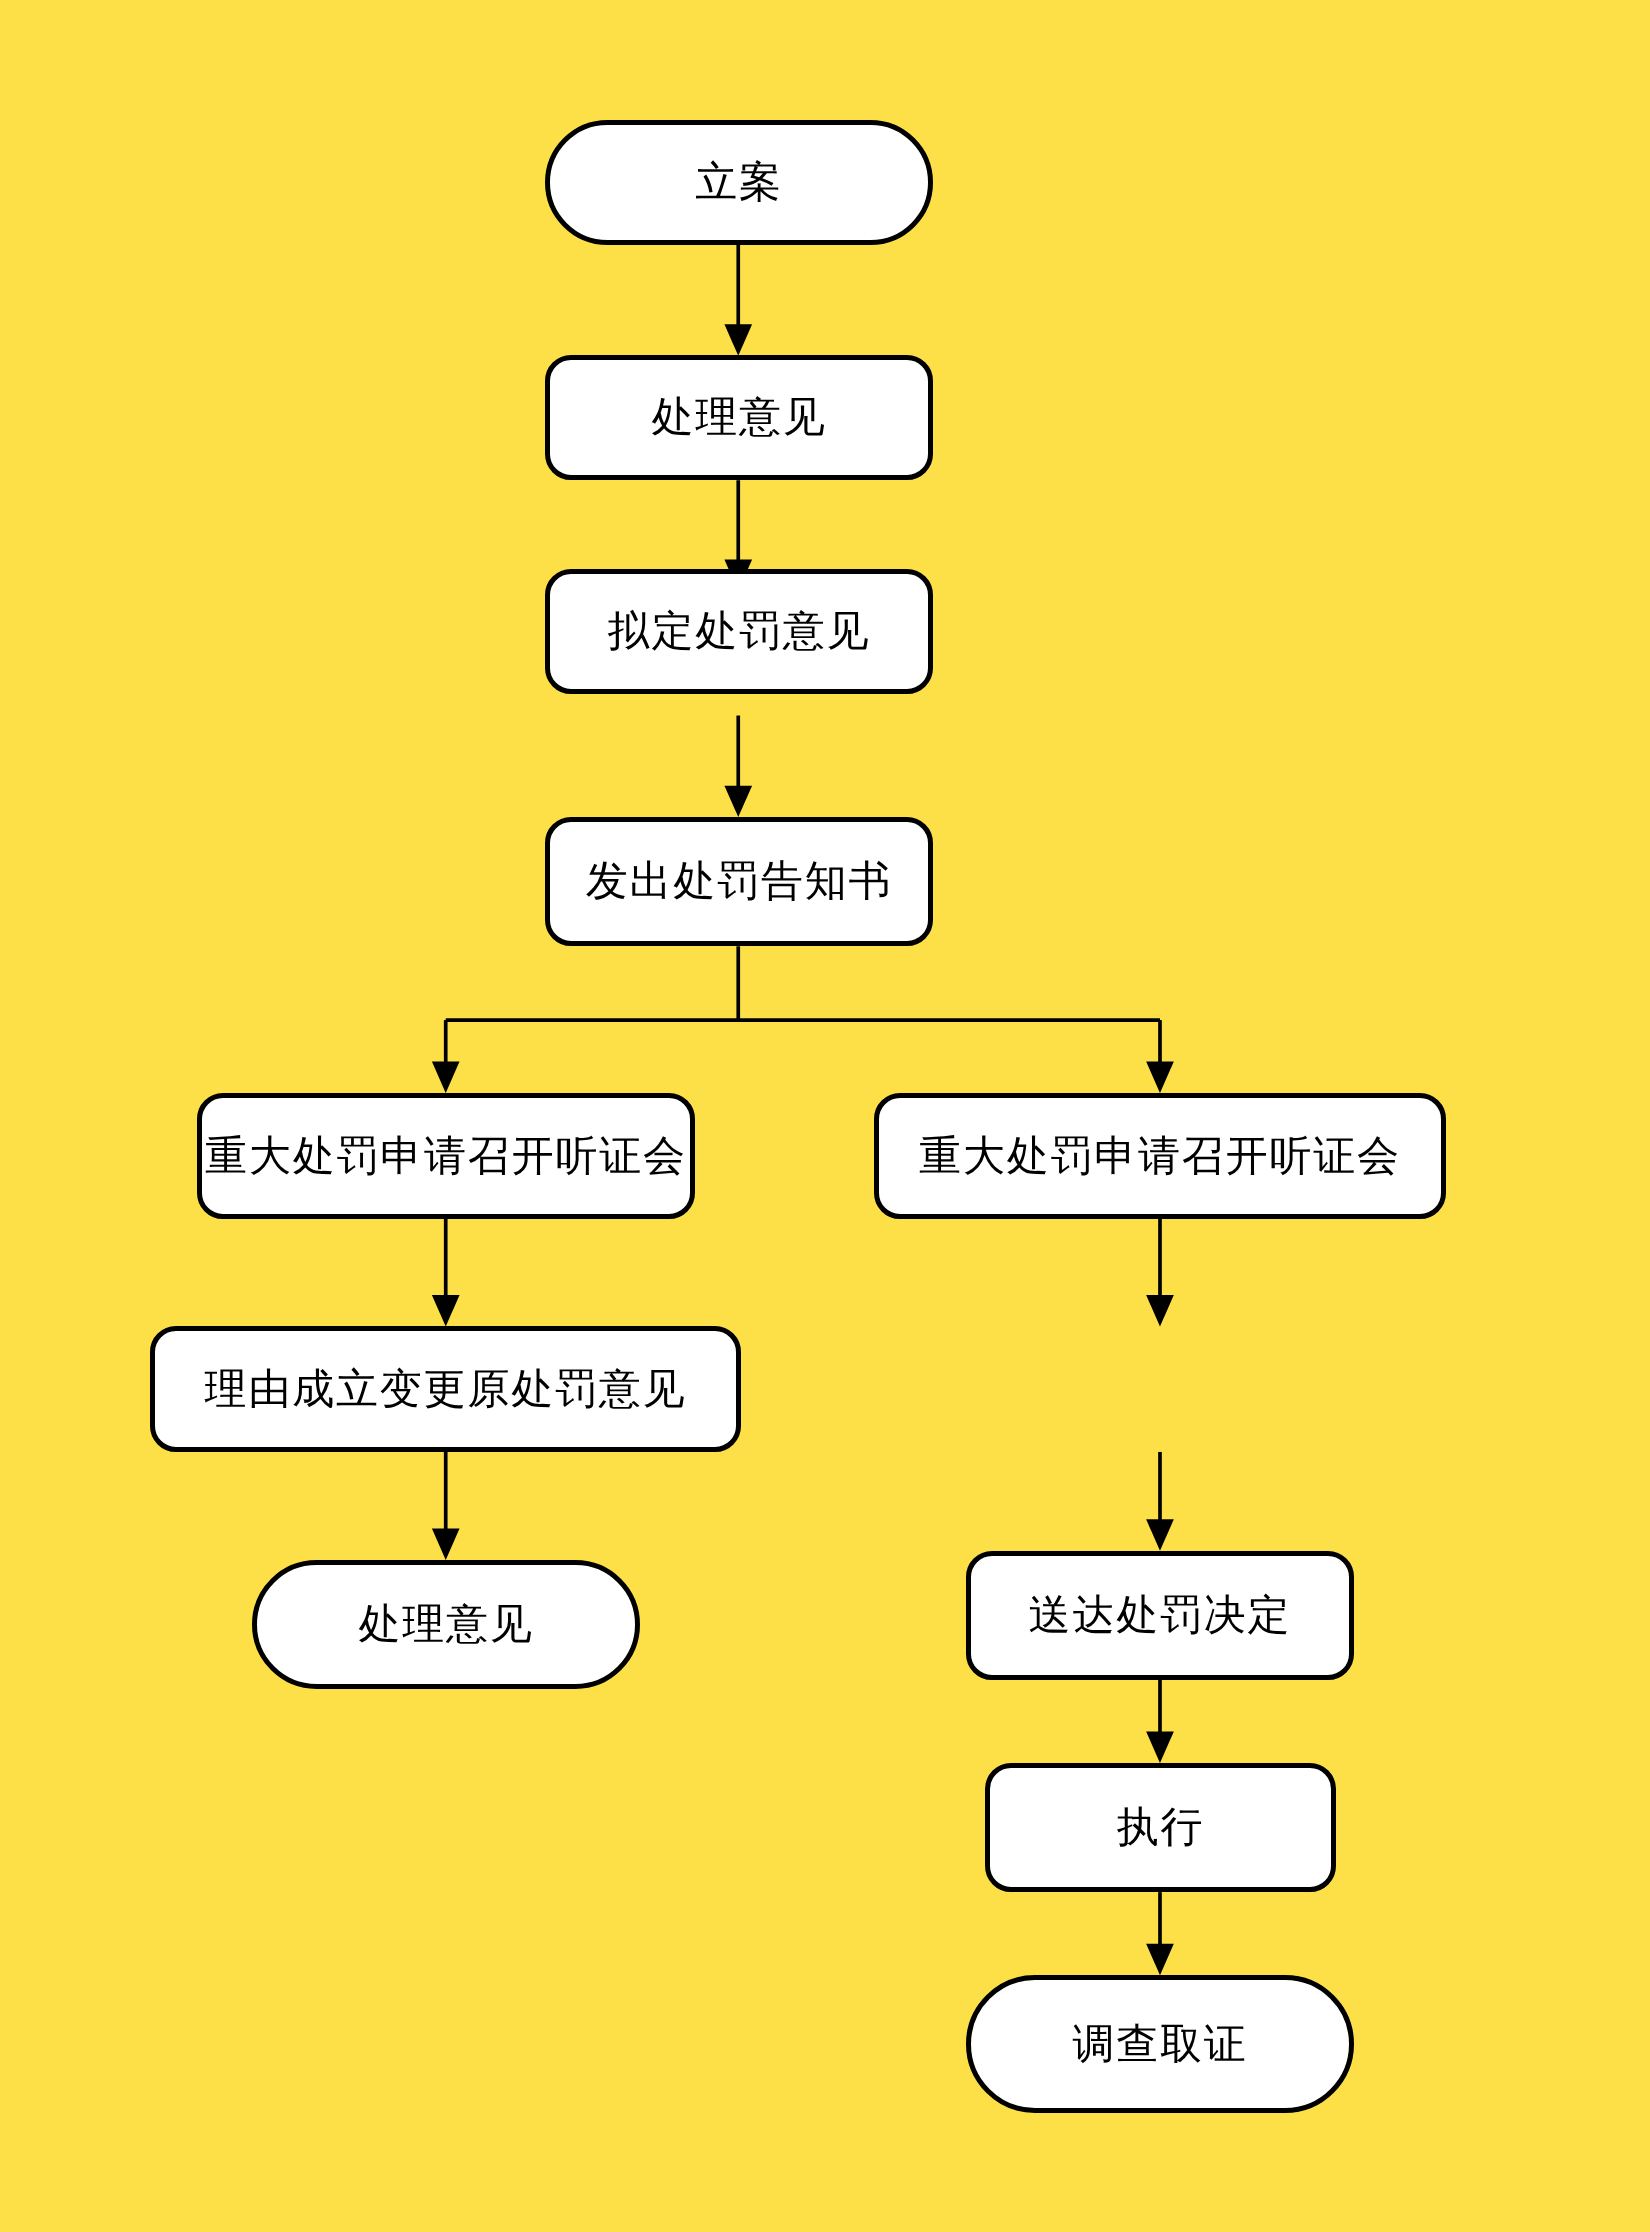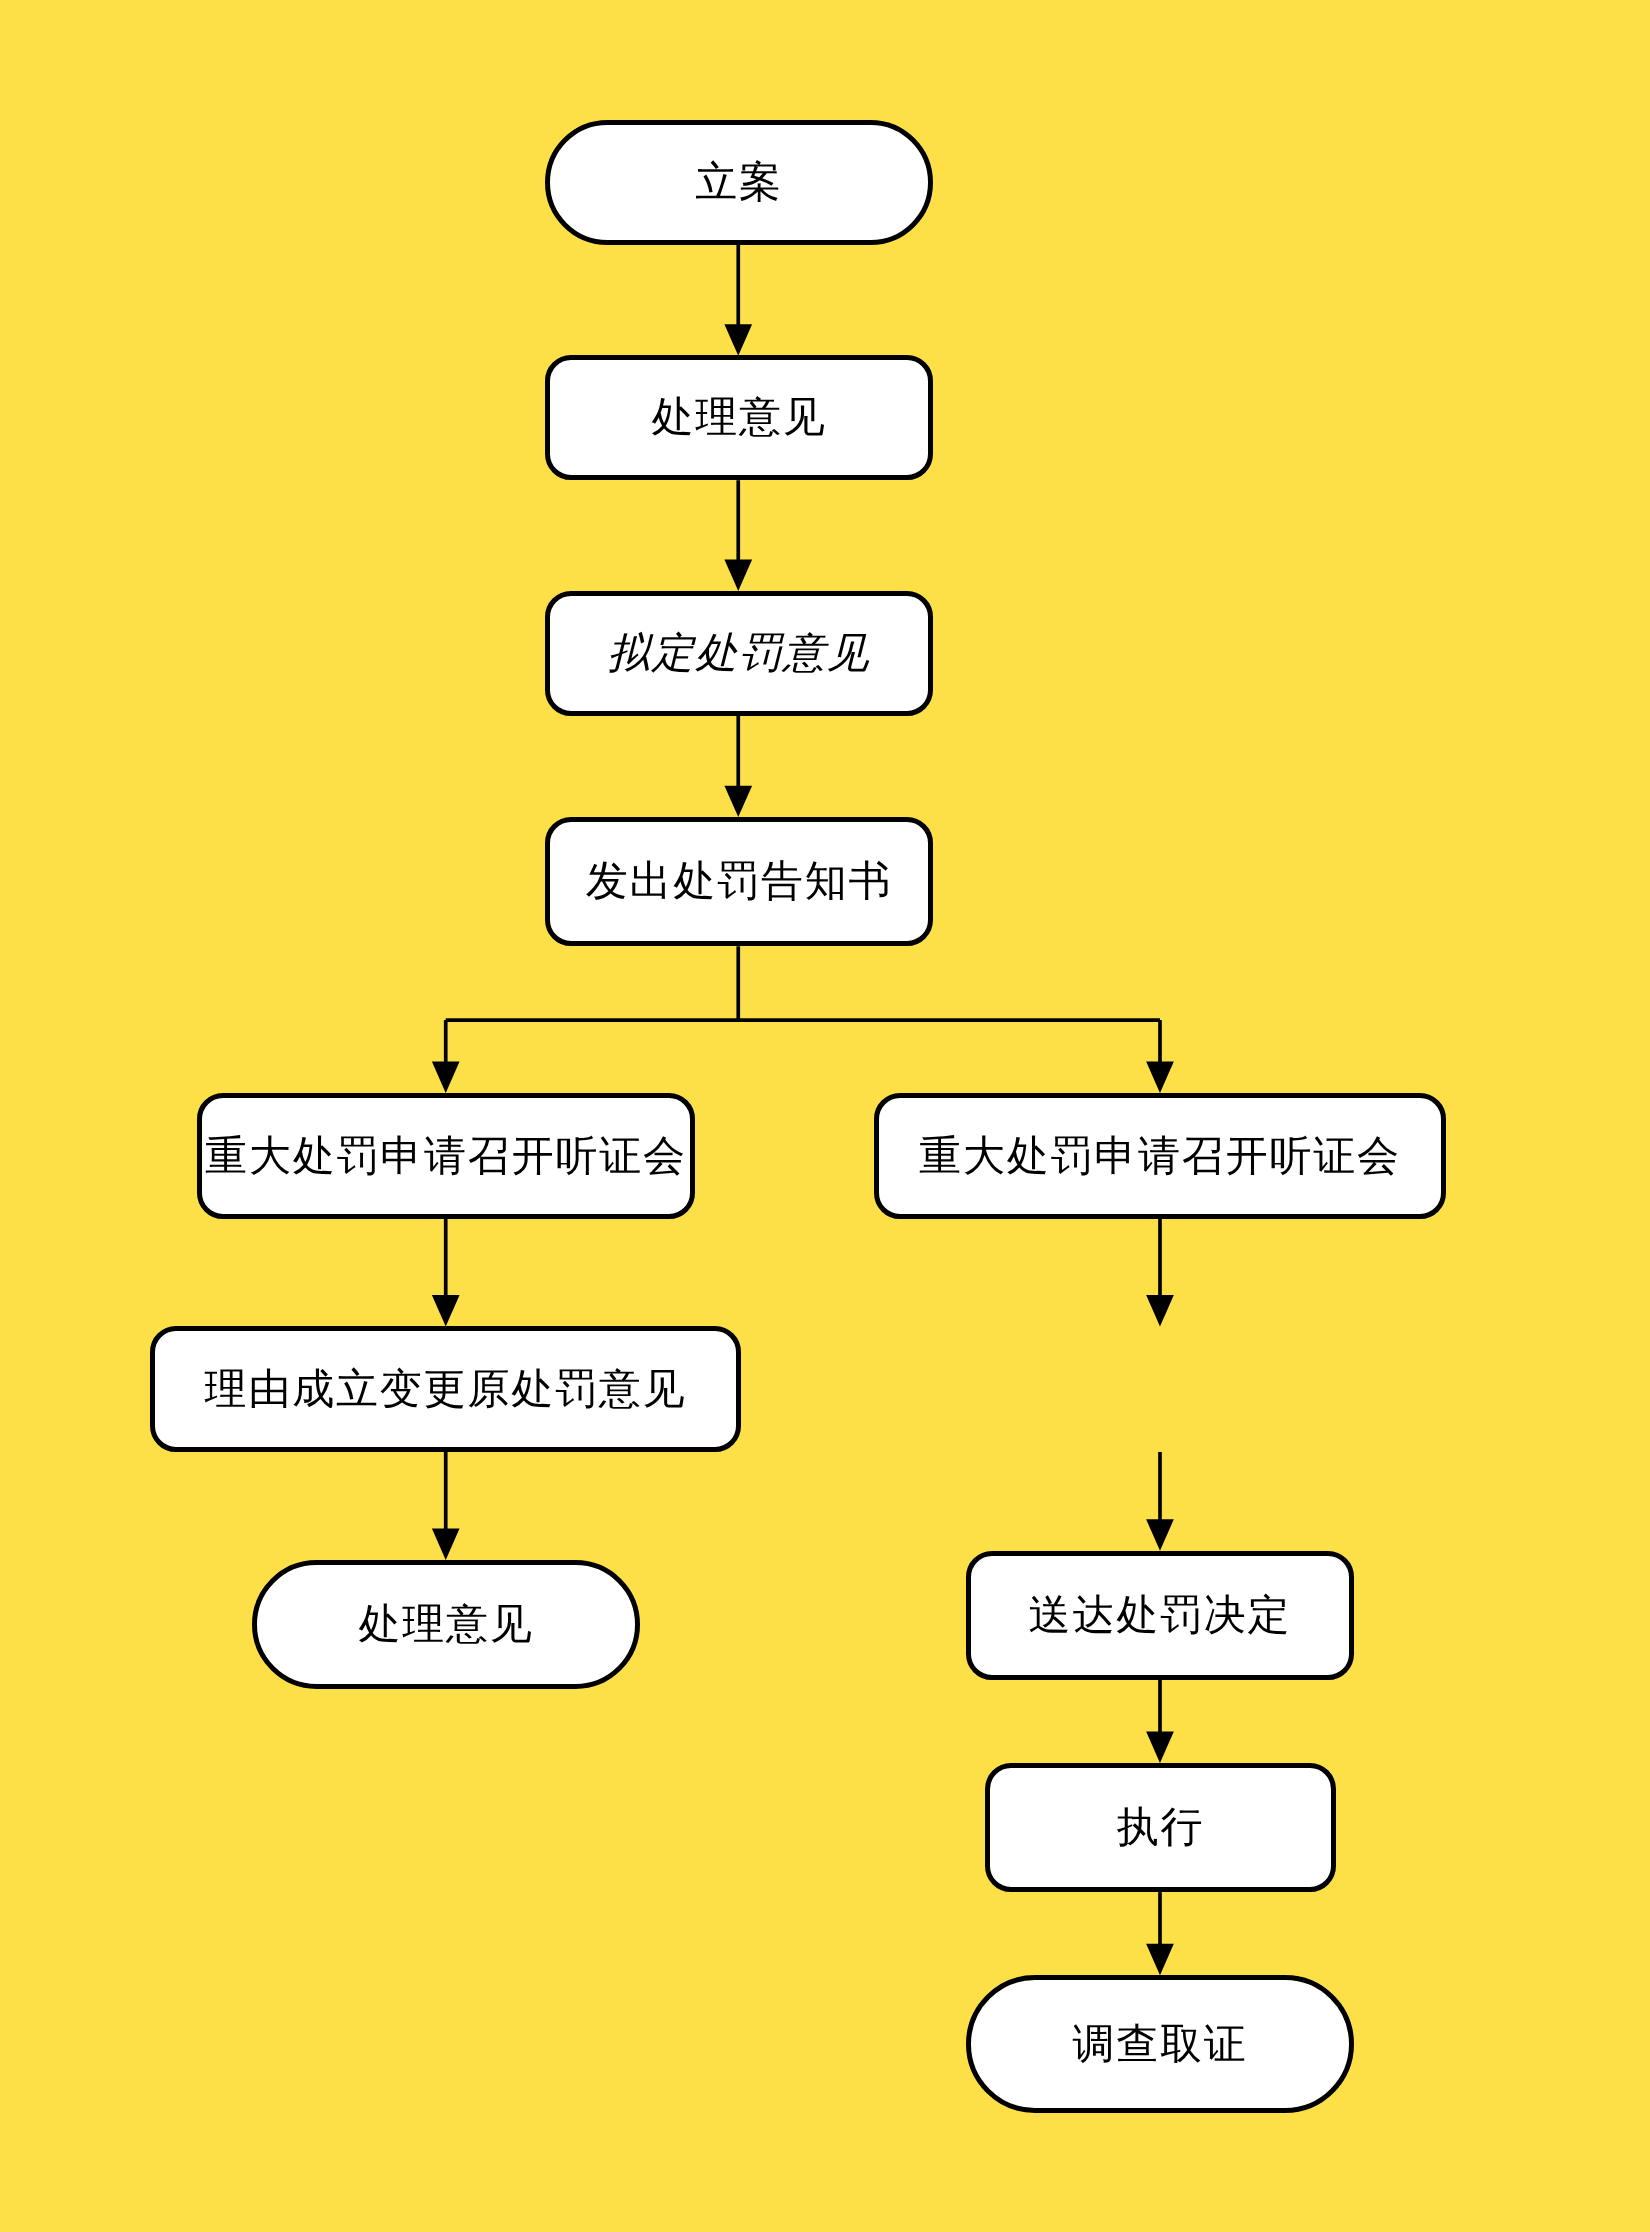--- a/index.html
+++ b/index.html
@@ -36,21 +36,21 @@
     color: #000000;
     letter-spacing: 1.8px;
     line-height: 1.2;
   }
   .process { border-radius: 26px; }
   .terminator { border-radius: 922px; }
 
   
   .n1 { left: 545px;  top: 120px;  width: 388px; height: 125px; }
   .n2 { left: 545px;  top: 355px;  width: 388px; height: 125px; }
-  .n3 { left: 545px;  top: 591px;  width: 388px; height: 125px; font-style: italic; }
+  .n3 { left: 545px;  top: 569px;  width: 388px; height: 125px; }
   .n4 { left: 545px;  top: 817px;  width: 388px; height: 129px; }
   
   .l1 { left: 197px;  top: 1093px; width: 498px; height: 126px; }
   .l2 { left: 150px;  top: 1326px; width: 591px; height: 126px; }
   .l3 { left: 252px;  top: 1560px; width: 388px; height: 129px; }
   
   .r1 { left: 874px;  top: 1093px; width: 572px; height: 126px; }
   .r2 { left: 868px;  top: 1326px; width: 583px; height: 126px; }
   .r3 { left: 966px; top: 1551px; width: 388px; height: 129px; }
   .r4 { left: 985px; top: 1763px; width: 351px; height: 129px; }

